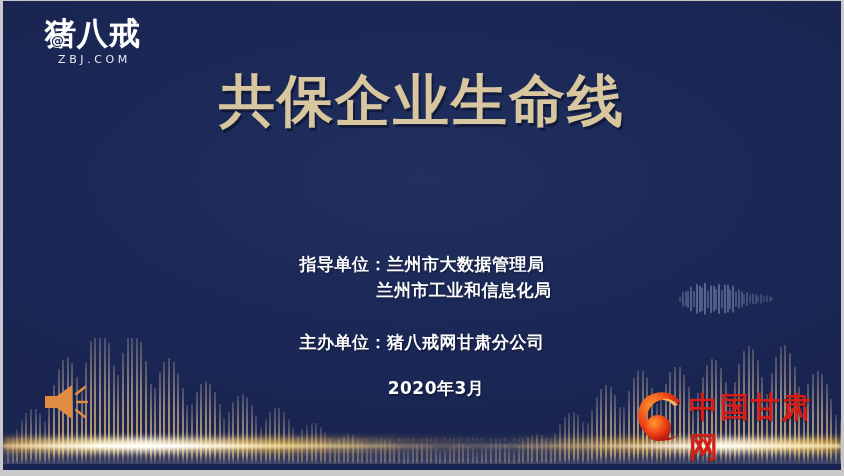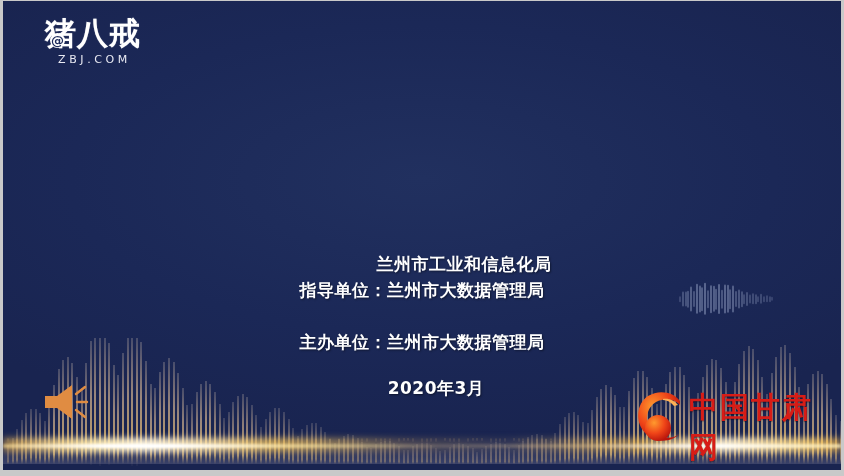--- a/index.html
+++ b/index.html
@@ -628,27 +628,28 @@
       <div class="wb" style="left: 92.4px; height: 3.53955px; opacity: 0.41;"></div>
     </div>
 
   <div class="brand">
     <span class="brand-cn">猪八戒</span>
     <span class="brand-at">@</span>
     <span class="brand-en">ZBJ.COM</span>
   </div>
 
   <div class="title-wrap">
+    <div class="title-2">共保企业生命线</div>
   </div>
 
   <div class="sub-wrap">
+    <div class="sub-line">指导单位：兰州市大数据管理局</div>
     <div class="sub-line indent">兰州市工业和信息化局</div>
-    <div class="sub-line">指导单位：兰州市大数据管理局</div>
     <div class="sub-gap"></div>
-    <div class="sub-line">主办单位：兰州市大数据管理局</div>
+    <div class="sub-line">主办单位：猪八戒网甘肃分公司</div>
     <div class="date-line">2020年3月</div>
   </div>
 
   <div class="gscn">
     <div class="gscn-mark">
       <svg viewBox="0 0 58 58" width="58" height="58" aria-hidden="true">
         <defs>
           <radialGradient id="gr1" cx="35%" cy="30%" r="75%">
             <stop offset="0%" stop-color="#ff9a2e"></stop>
             <stop offset="55%" stop-color="#ef4418"></stop>

